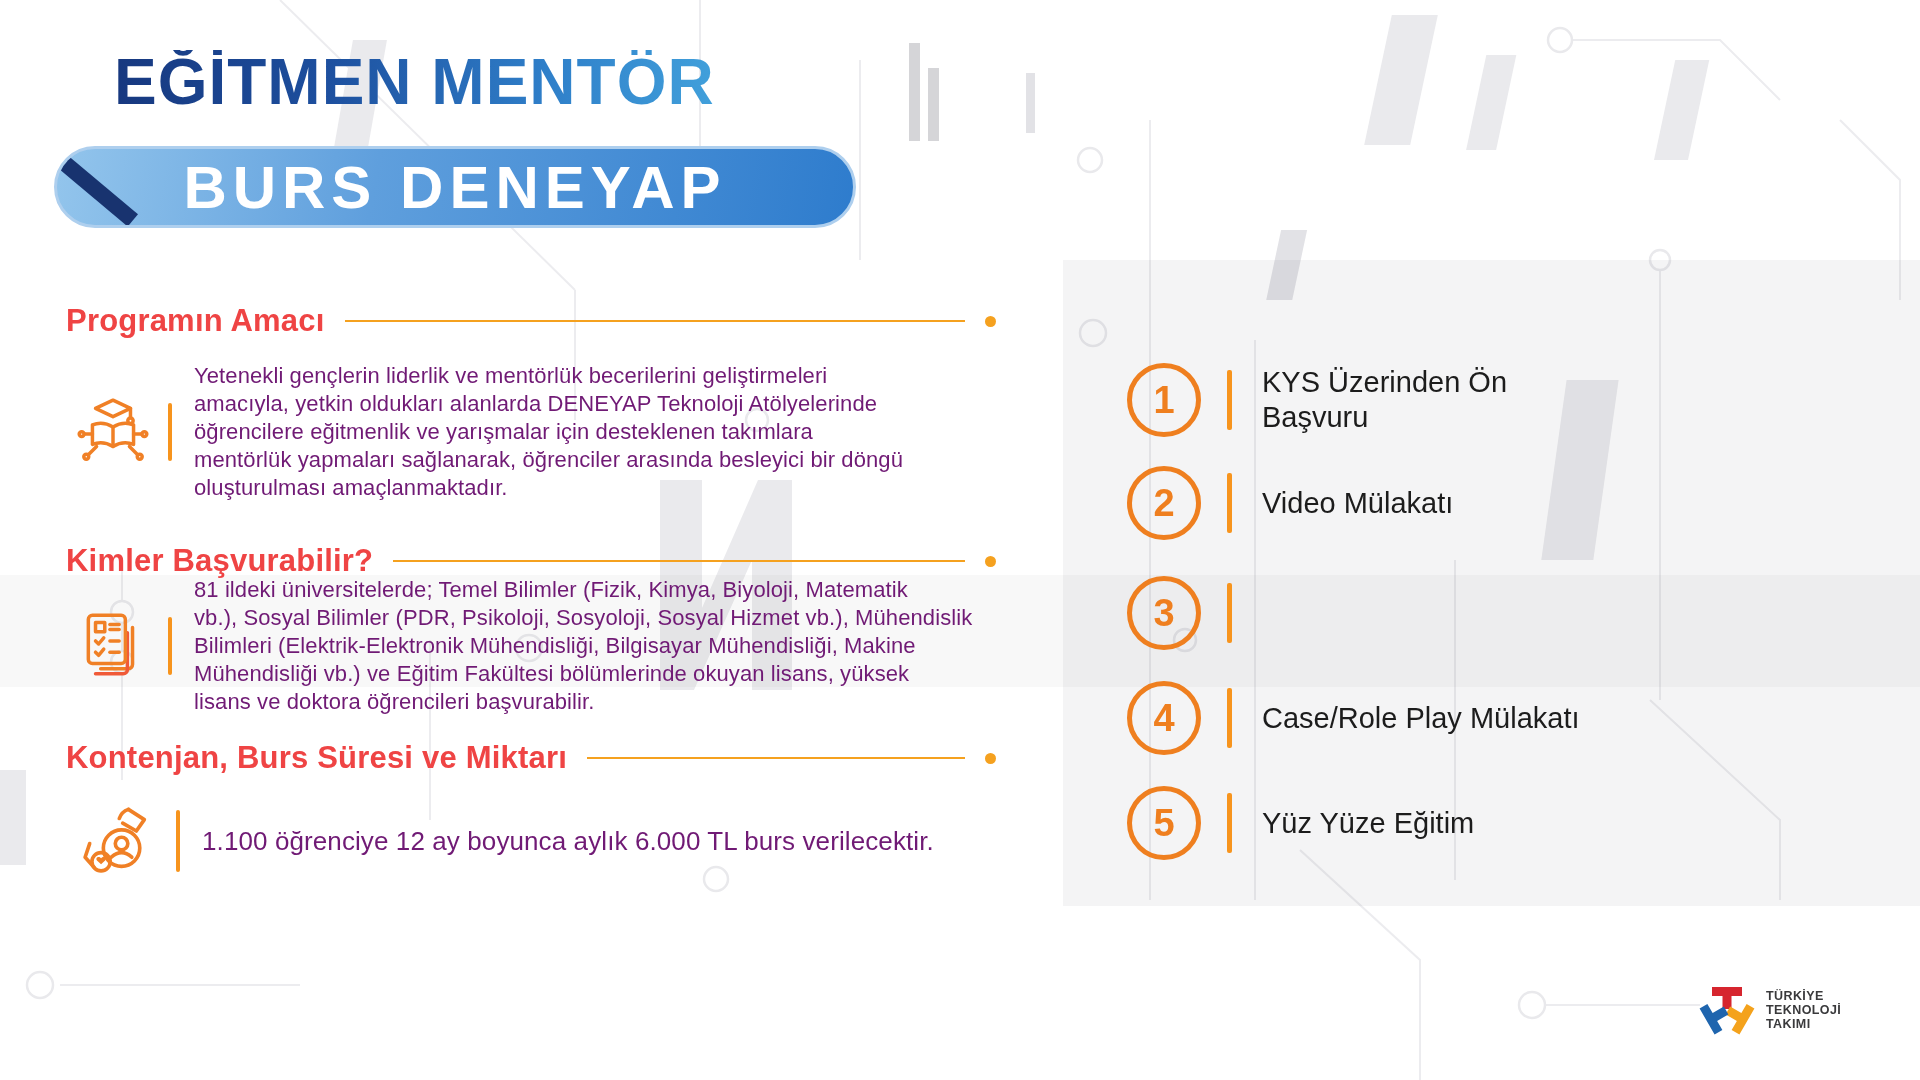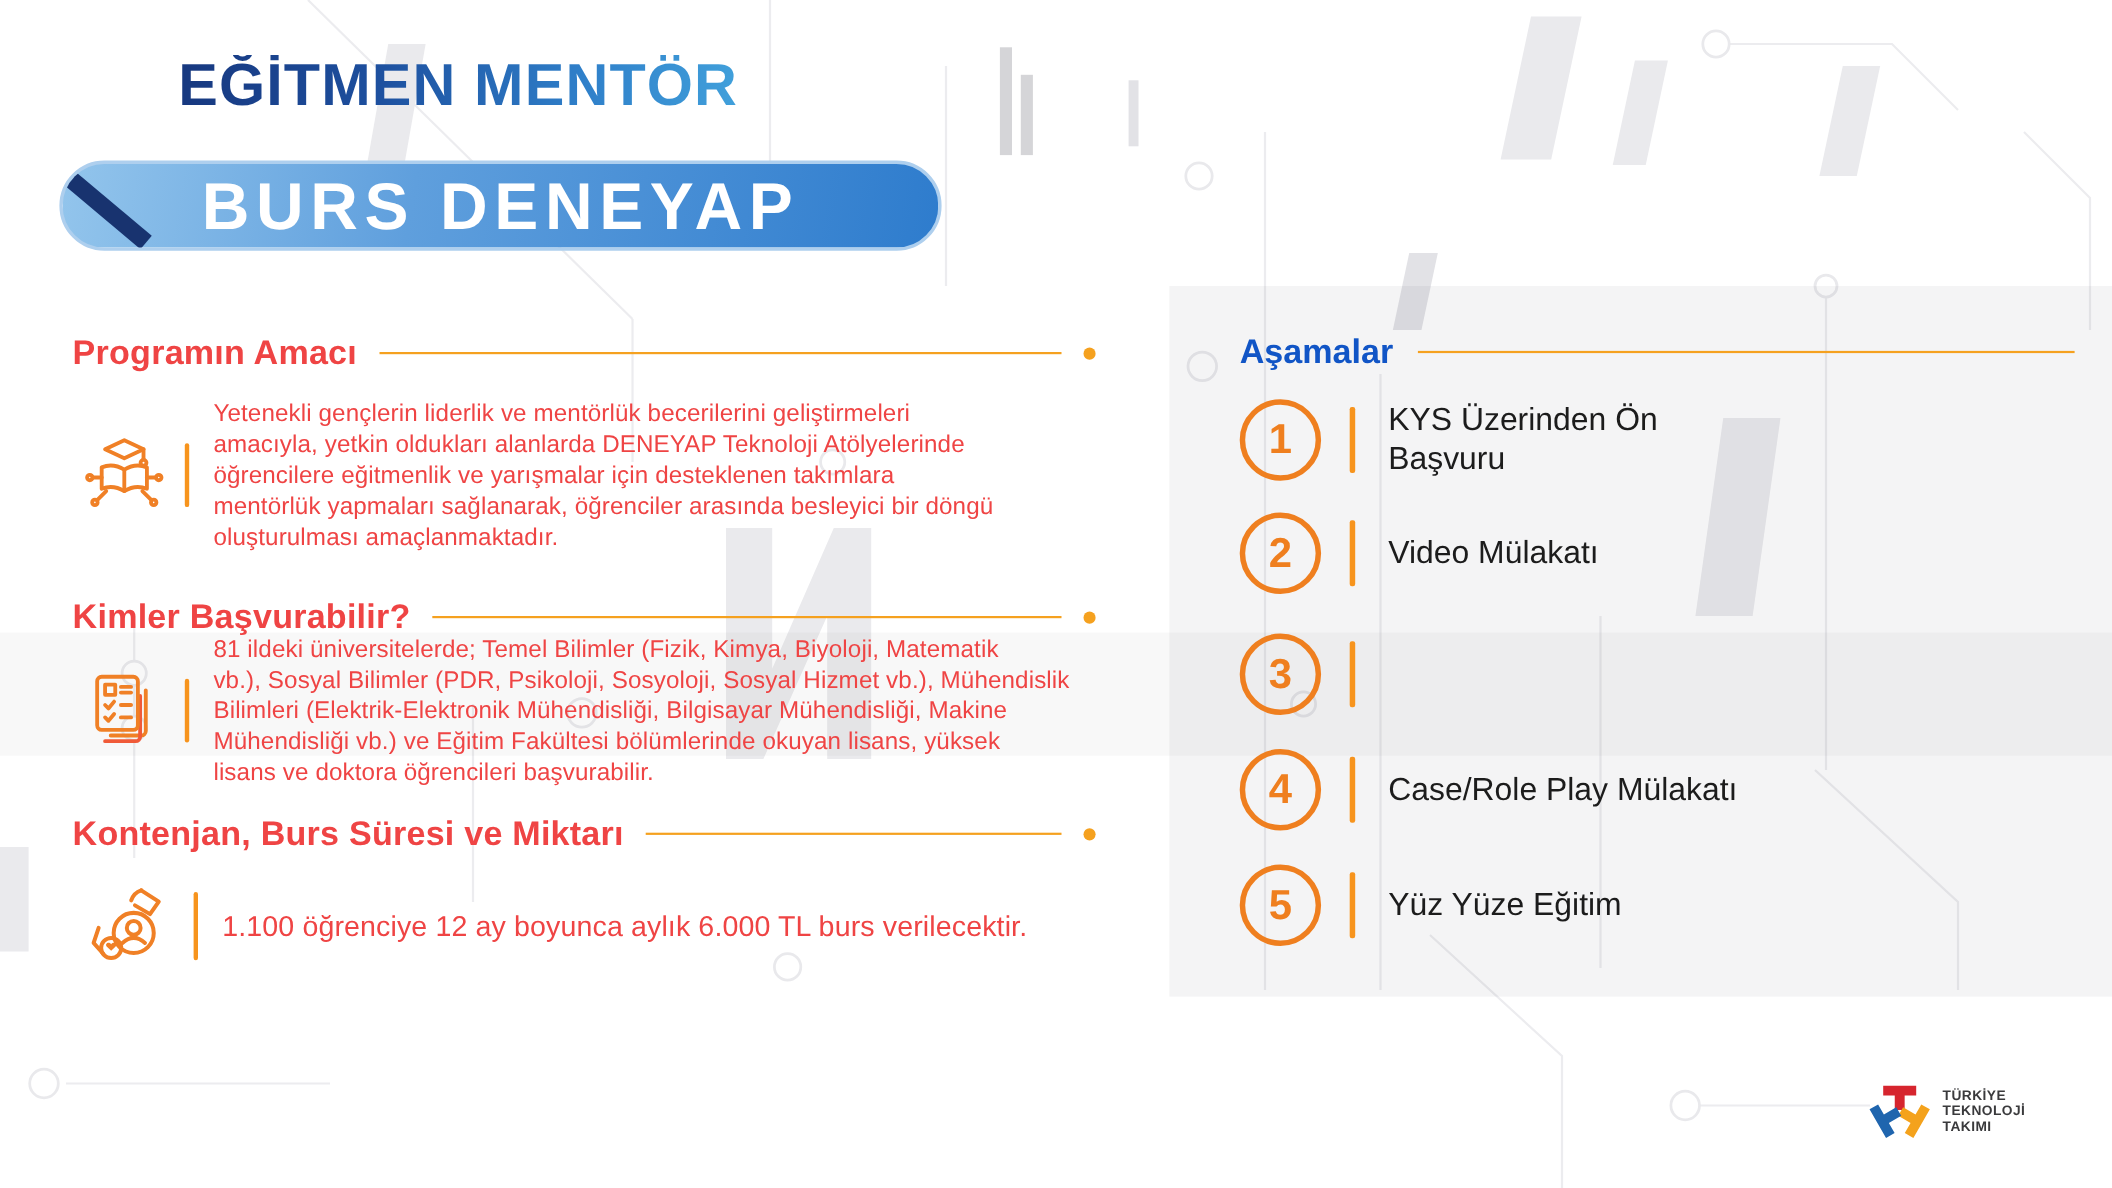--- a/index.html
+++ b/index.html
@@ -11,23 +11,23 @@
     overflow:hidden;
   }
   
   .bg-svg { position:absolute; inset:0; z-index:0; }
   .gray-band { position:absolute; left:0; top:575px; width:1920px; height:112px;
     background:rgba(110,110,125,0.05); z-index:0; }
 
   
   .title {
     position:absolute; left:114px; top:50px; z-index:3;
-    font-size:54px; font-weight:800; letter-spacing:1px; line-height:1;
+    font-size:64px; font-weight:800; letter-spacing:1px; line-height:1;
     background:linear-gradient(90deg,#17387f 0%,#1d4f9e 35%,#2f7fc9 72%,#41a0db 100%);
-    -webkit-background-clip:text; background-clip:text; color:transparent;margin-left:48px;
+    -webkit-background-clip:text; background-clip:text; color:transparent;
   }
   .pill {
     position:absolute; left:54px; top:146px; z-index:2;
     width:802px; height:82px; border-radius:42px;
     background:linear-gradient(100deg,#93c5ec 0%,#5f9fdd 40%,#2e7ccd 100%);
     border:3px solid #aecfee;
     display:flex; align-items:center; justify-content:center;
     overflow:hidden;
   }
   .pill-slash { position:absolute; left:-16px; top:30px; width:104px; height:16px;
@@ -36,21 +36,21 @@
 
   
   .sec-head { position:absolute; left:66px; width:930px; display:flex; align-items:center; gap:20px; z-index:2; }
   .sec-head h2 { font-size:31px; font-weight:800; color:#ef4444; white-space:nowrap; letter-spacing:0.2px; }
   .hline { flex:1; height:2px; background:#F5A11F; }
   .hdot { width:11px; height:11px; border-radius:50%; background:#F5A11F; flex:0 0 auto; }
 
   .sec-body { position:absolute; left:76px; display:flex; align-items:center; z-index:2; }
   .sec-icon { flex:0 0 auto; margin-right:18px; }
   .vbar-sec { flex:0 0 auto; width:4px; height:58px; background:#F7941D; margin-right:22px; border-radius:2px; }
-  .sec-text { white-space:pre-line; font-size:22px; line-height:28px; color:#ef4444; letter-spacing:0.1px; }
+  .sec-text { white-space:pre-line; font-size:22px; line-height:28px; color:#701a75; letter-spacing:0.1px; }
   .sec-text.big { font-size:26px; line-height:32px; }
 
   #sec1-head { top:303px; } #sec1-body { top:362px; }
   #sec2-head { top:543px; } #sec2-body { top:576px; }
   #sec3-head { top:740px; } #sec3-body { top:798px; }
   #sec3-body .vbar-sec { height:62px; }
 
   
   .panel { position:absolute; left:1063px; top:260px; width:857px; height:646px;
     background:rgba(60,60,75,0.055); z-index:1; }
@@ -209,24 +209,20 @@
       <circle cx="22" cy="56" r="8"></circle>
       <path d="M22,53 c-1.8,-2.6 -5.4,-0.6 -3.6,1.8 l3.6,3.4 3.6,-3.4 c1.8,-2.4 -1.8,-4.4 -3.6,-1.8 z" fill="#F08026" stroke="none"></path>
       <path d="M12,40 l-4,12 8,9"></path>
     </svg>
   </span>
   <span class="vbar-sec"></span>
   <p class="sec-text big">1.100 öğrenciye 12 ay boyunca aylık 6.000 TL burs verilecektir.</p>
 </div>
 
 <div class="panel">
-  <div class="panel-head">
-    <h2>Aşamalar</h2>
-    <span class="hline"></span>
-  </div>
 
   <div class="step" id="step-1">
     <span class="step-circle">1</span>
     <span class="vbar-step"></span>
     <span class="step-label">KYS Üzerinden Ön
 Başvuru</span>
   </div>
   <div class="step" id="step-2">
     <span class="step-circle">2</span>
     <span class="vbar-step"></span>

